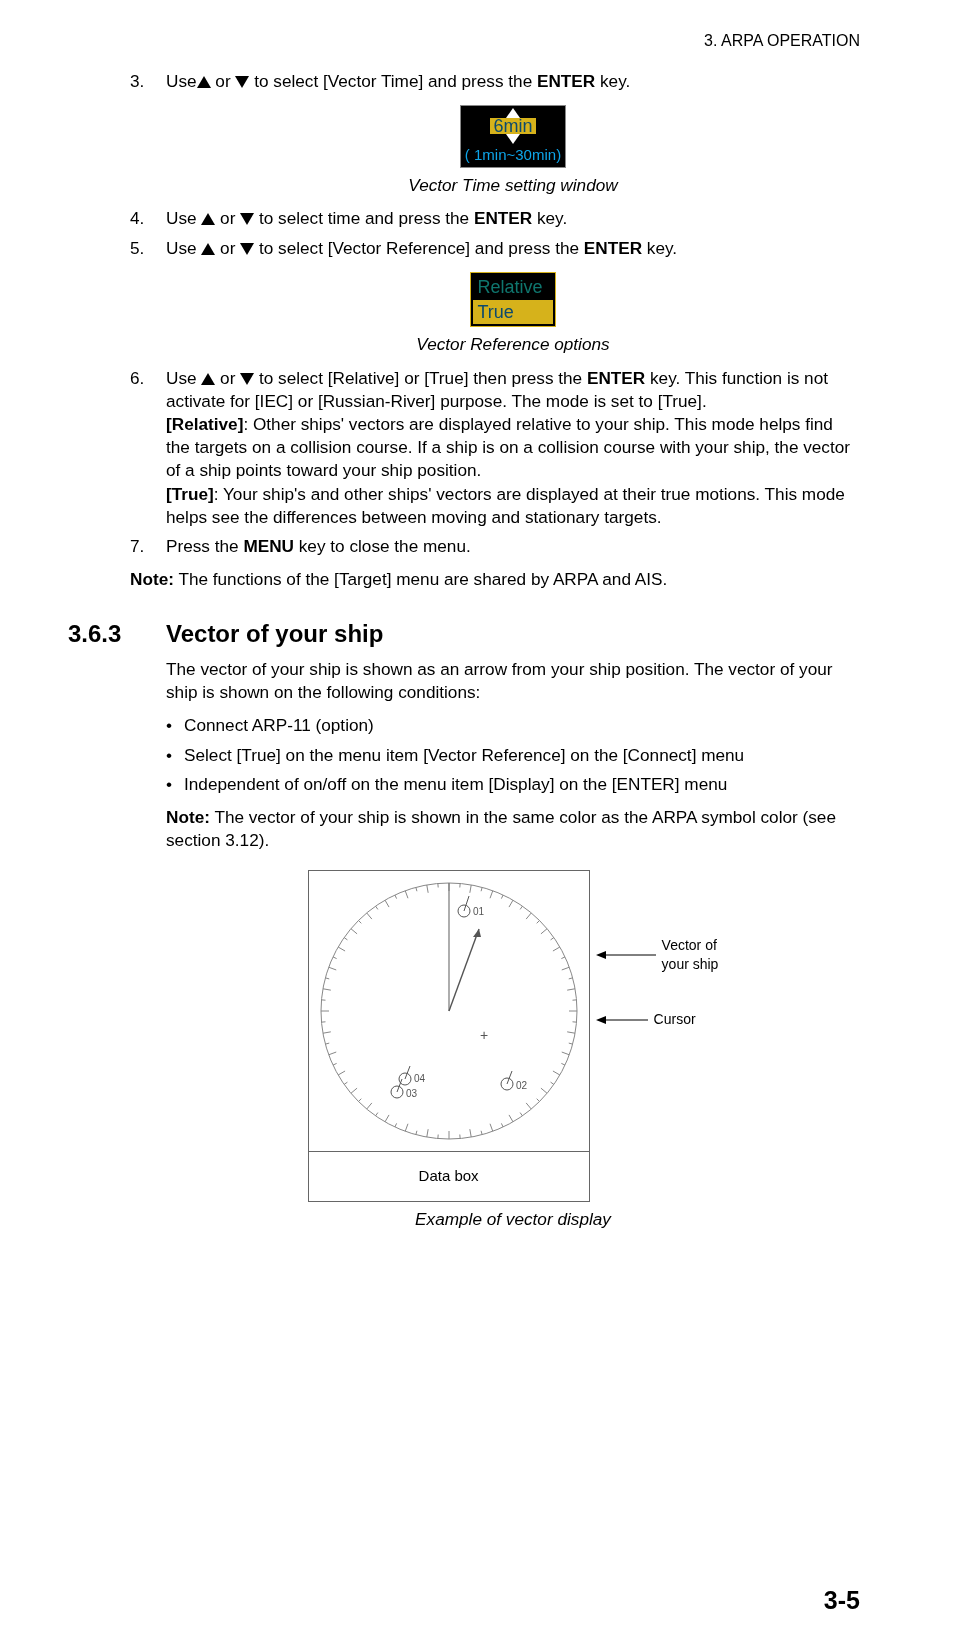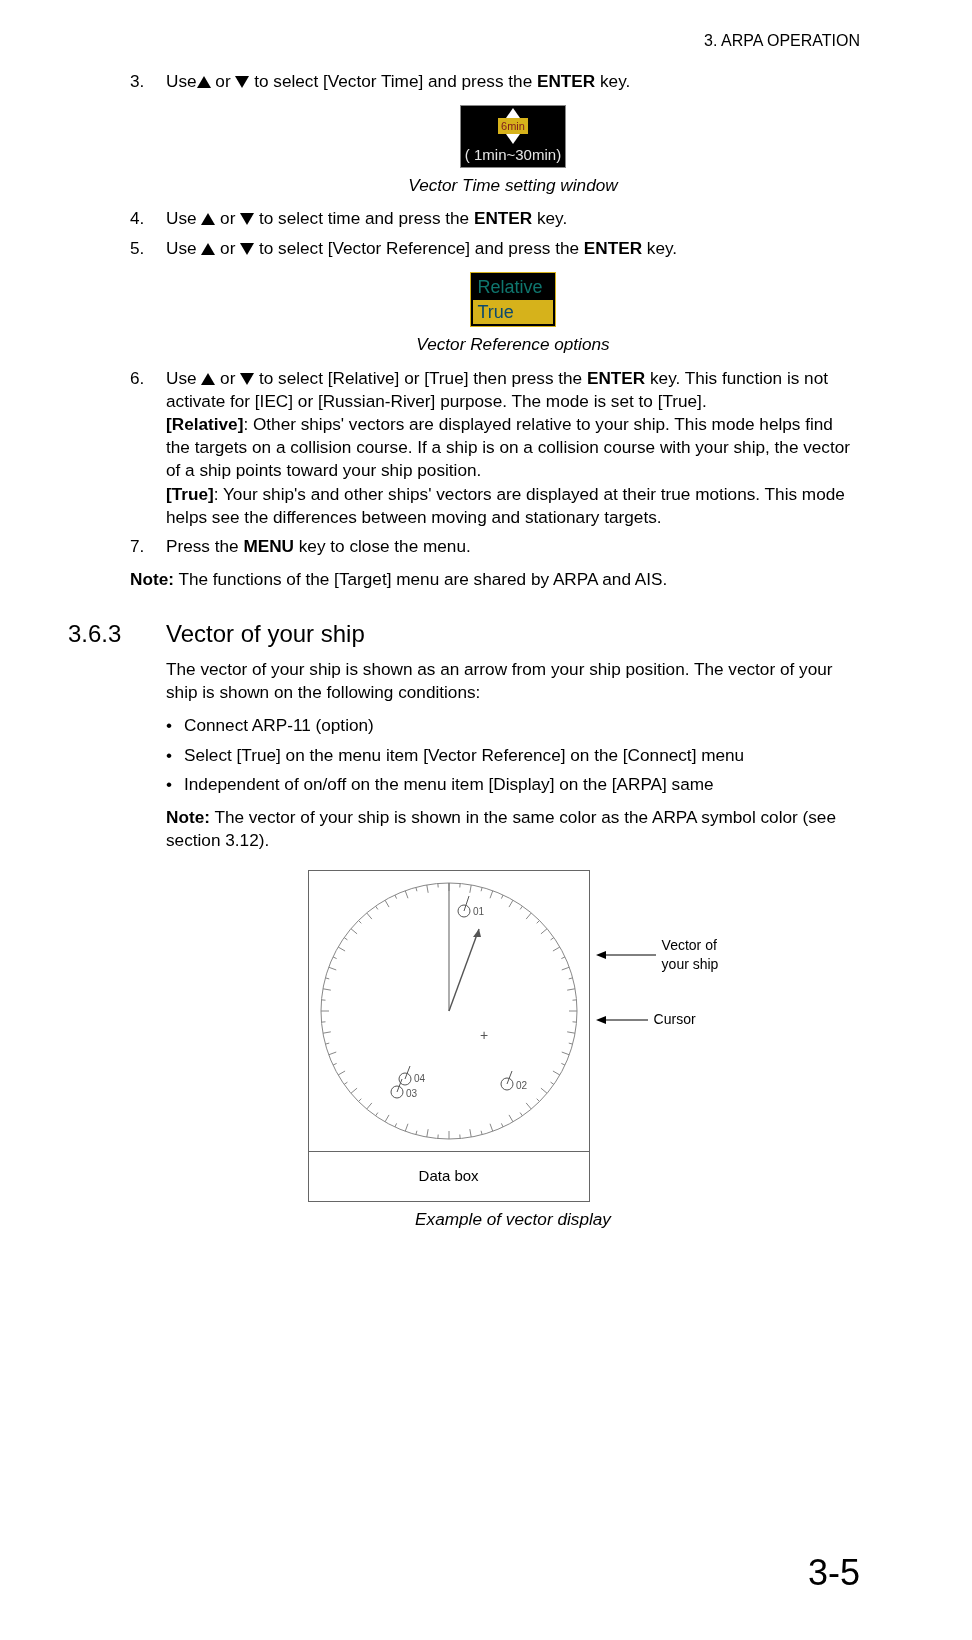--- a/index.html
+++ b/index.html
@@ -10,56 +10,56 @@
   }
   .page{
     width:952px;min-height:1640px;
     padding:30px 92px 32px 68px;
     box-sizing:border-box;position:relative;
   }
   .running-head{
     text-align:right;font-size:16px;margin-bottom:18px;
   }
   .page-num{
-    position:absolute;right:92px;bottom:42px;
-    font-size:36px;font-weight:normal;
+    position:absolute;right:92px;bottom:22px;
+    font-size:25px;font-weight:bold;
   }
   ol.steps{list-style:none;padding:0;margin:0 0 0 62px;}
   ol.steps > li{
     position:relative;padding-left:36px;margin:0 0 6px 0;
   }
   ol.steps > li .num{
     position:absolute;left:0;top:0;
   }
   .center{ text-align:center; }
   .caption{
     text-align:center;font-style:italic;margin:6px 0 10px 0;
   }
   .note-para{margin:10px 0 0 62px;}
   h2.sec{
-    font-size:24px;font-weight:normal;margin:26px 0 8px 0;
+    font-size:24px;font-weight:bold;margin:26px 0 8px 0;
     display:flex;align-items:center;
   }
   h2.sec .secnum{display:inline-block;width:98px;}
   .body-indent{margin-left:98px;}
   ul.bullets{list-style:none;padding:0;margin:10px 0 0 0;}
   ul.bullets li{position:relative;padding-left:18px;margin:6px 0;}
   ul.bullets li::before{content:"•";position:absolute;left:0;top:0;}
   
   .vt-win{
     display:inline-block;border:1px solid #888;background:#000;color:#fff;
   }
   .vt-win .row{display:flex;align-items:center;justify-content:center;
     font-size:15px;}
   .vt-win .arrow svg{display:block;}
   .vt-win .val{
-    background:#d6b21b;color:#7f1d1d;font-size:11px;padding:0 3px;
+    background:#d6b21b;color:#0c4a6e;font-size:18px;padding:0 3px;
     line-height:16px;
   }
-  .vt-win .range{color:#e5e5e5;font-size:15px;padding:1px 4px 2px 4px;}
+  .vt-win .range{color:#0ea5e9;font-size:15px;padding:1px 4px 2px 4px;}
   
   .vr-win{
     display:inline-block;border:1px solid #d6b21b;background:#000;
     padding:2px;font-size:18px;text-align:left;
   }
   .vr-win .opt1{color:#0f766e;padding:0 10px 0 4px;}
   .vr-win .opt2{
     color:#0c4a6e;background:#d6b21b;padding:0 22px 0 4px;margin-top:1px;
   }
   
@@ -170,21 +170,21 @@
     <span class="secnum">3.6.3</span>
     <span>Vector of your ship</span>
   </h2>
 
   <div class="body-indent">
     <p style="margin:0 0 8px 0">The vector of your ship is shown as an arrow from your ship position. The vector of your ship is shown on the following conditions:</p>
 
     <ul class="bullets">
       <li>Connect ARP-11 (option)</li>
       <li>Select [True] on the menu item [Vector Reference] on the [Connect] menu</li>
-      <li>Independent of on/off on the menu item [Display] on the [ARPA] same</li>
+      <li>Independent of on/off on the menu item [Display] on the [ENTER] menu</li>
     </ul>
 
     <p style="margin:10px 0 0 0">
       <strong>Note:</strong><span> The vector of your ship is shown in the same color as the ARPA symbol color (see section 3.12).</span>
     </p>
 
     <div class="radar-wrap">
       <div class="radar-panel">
         <div class="radar-screen">
           <svg viewBox="0 0 280 280">

